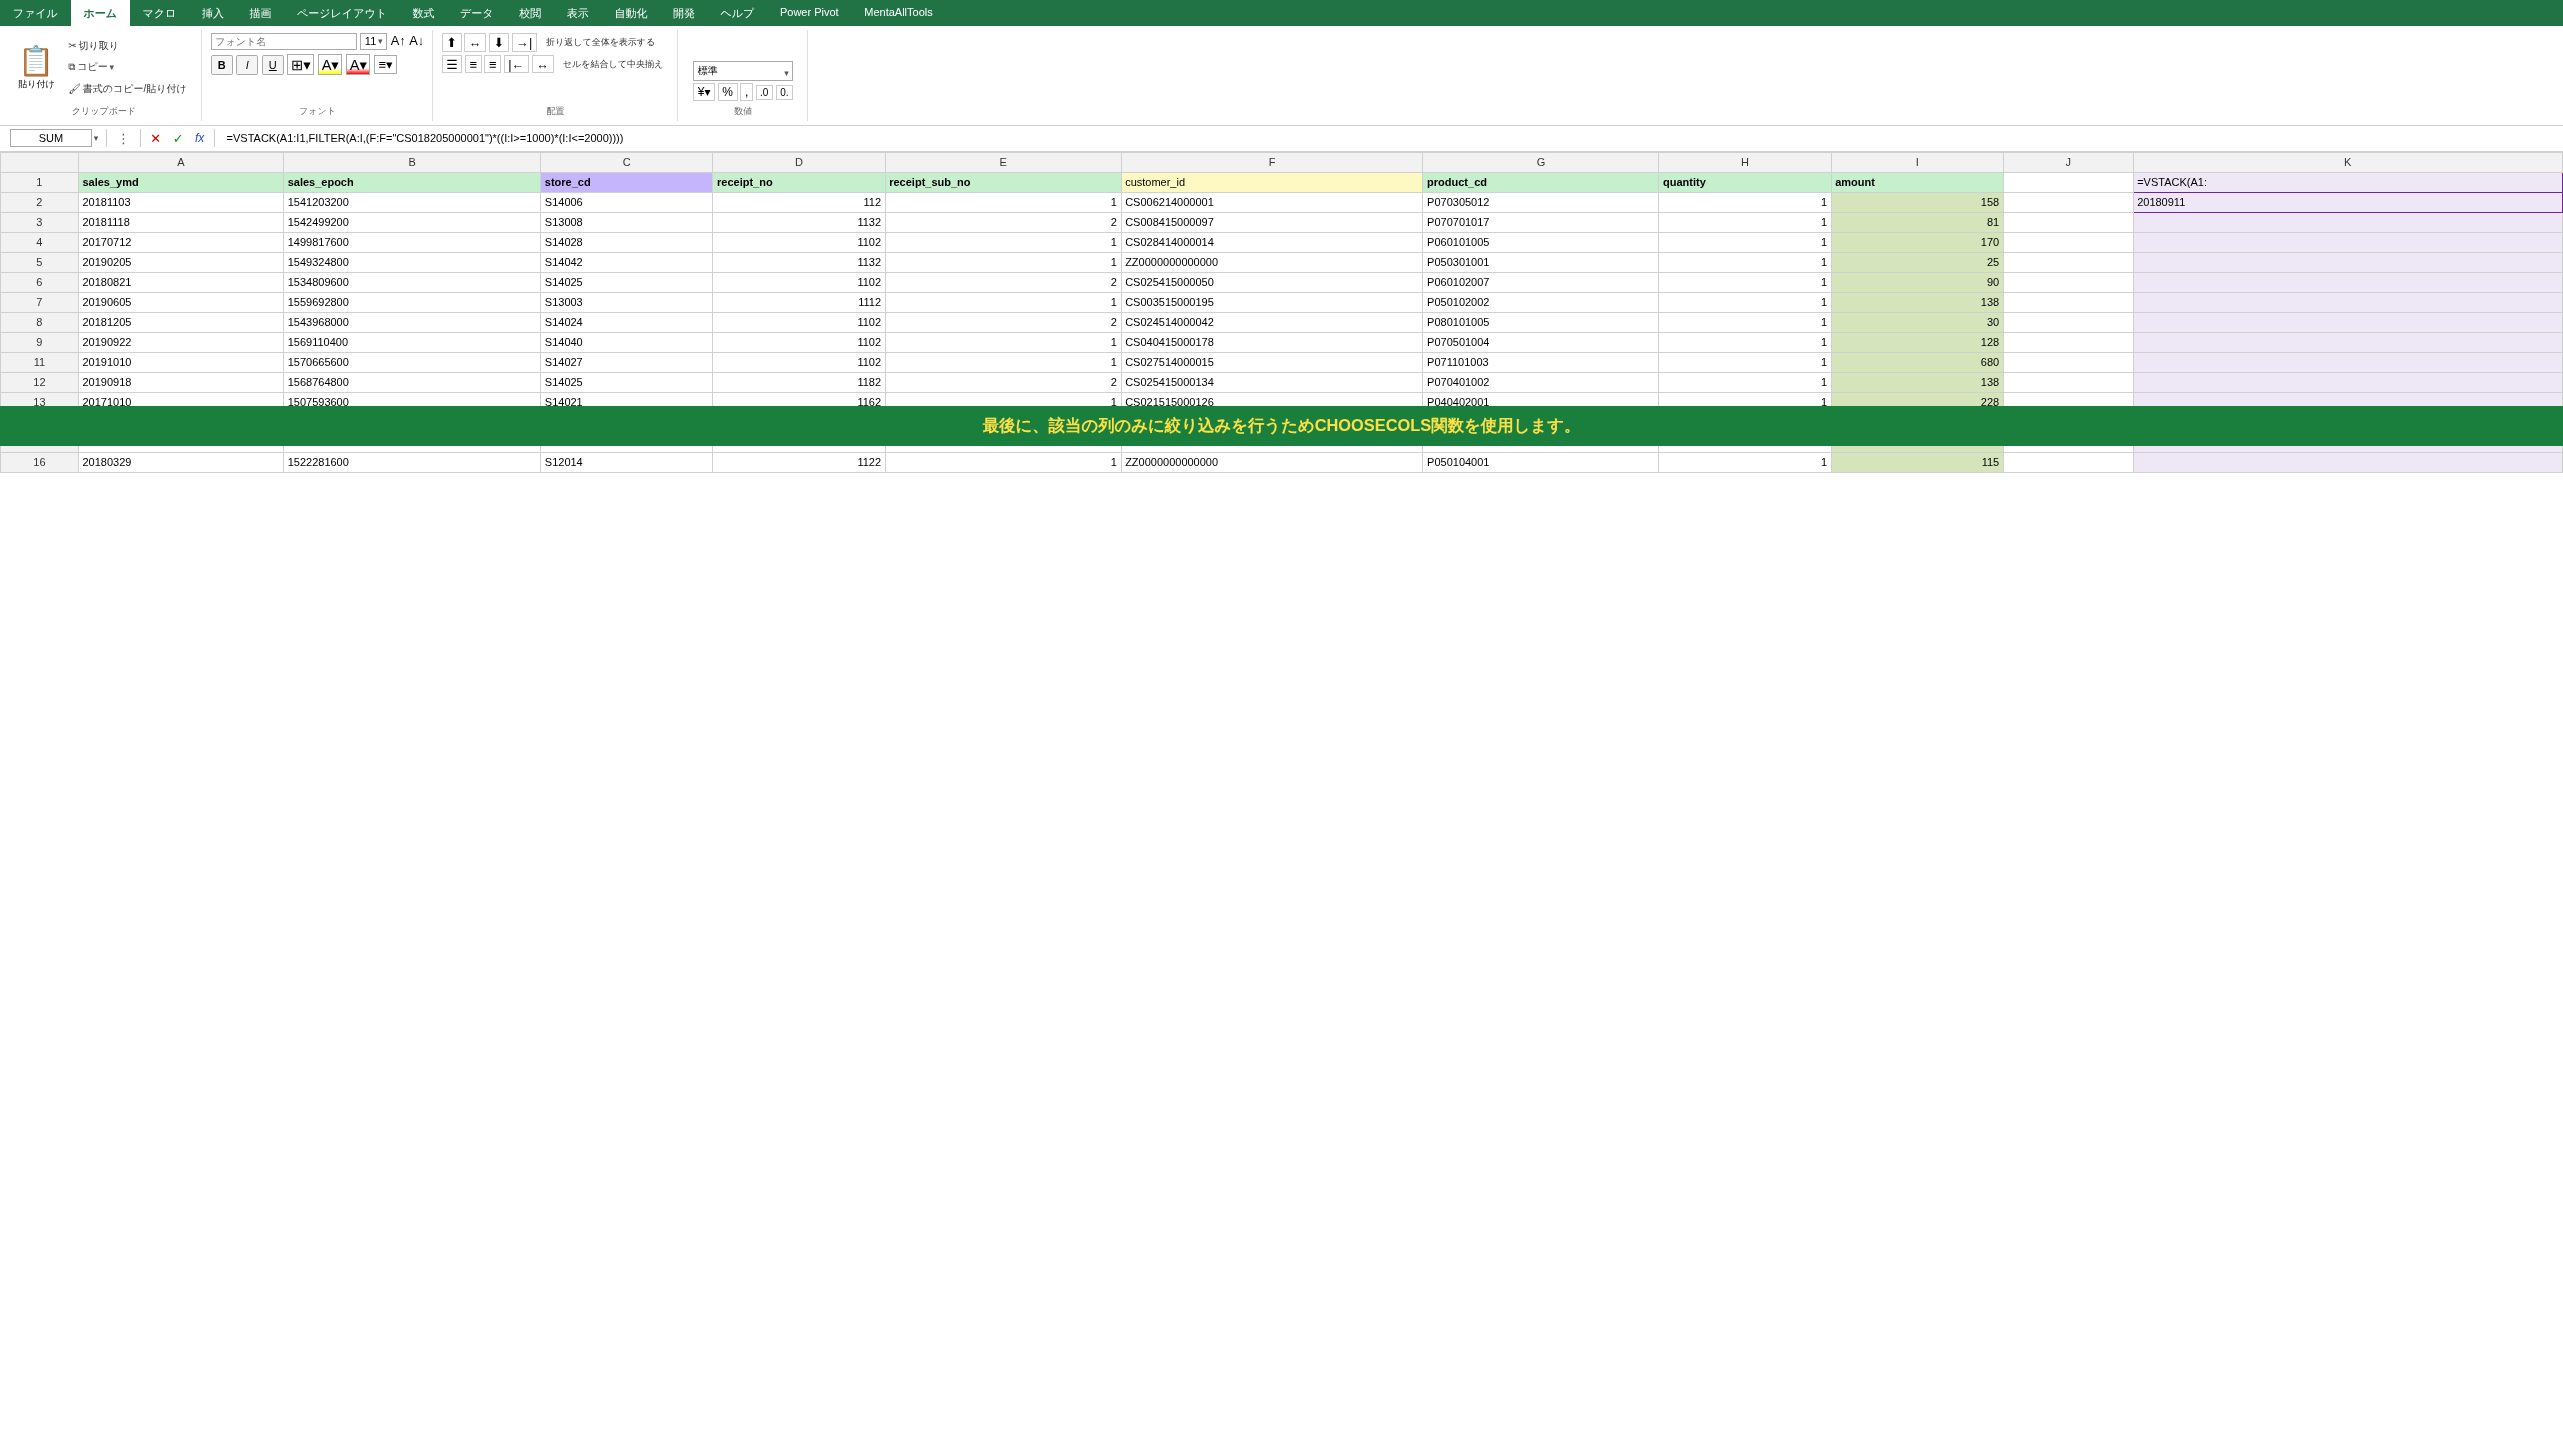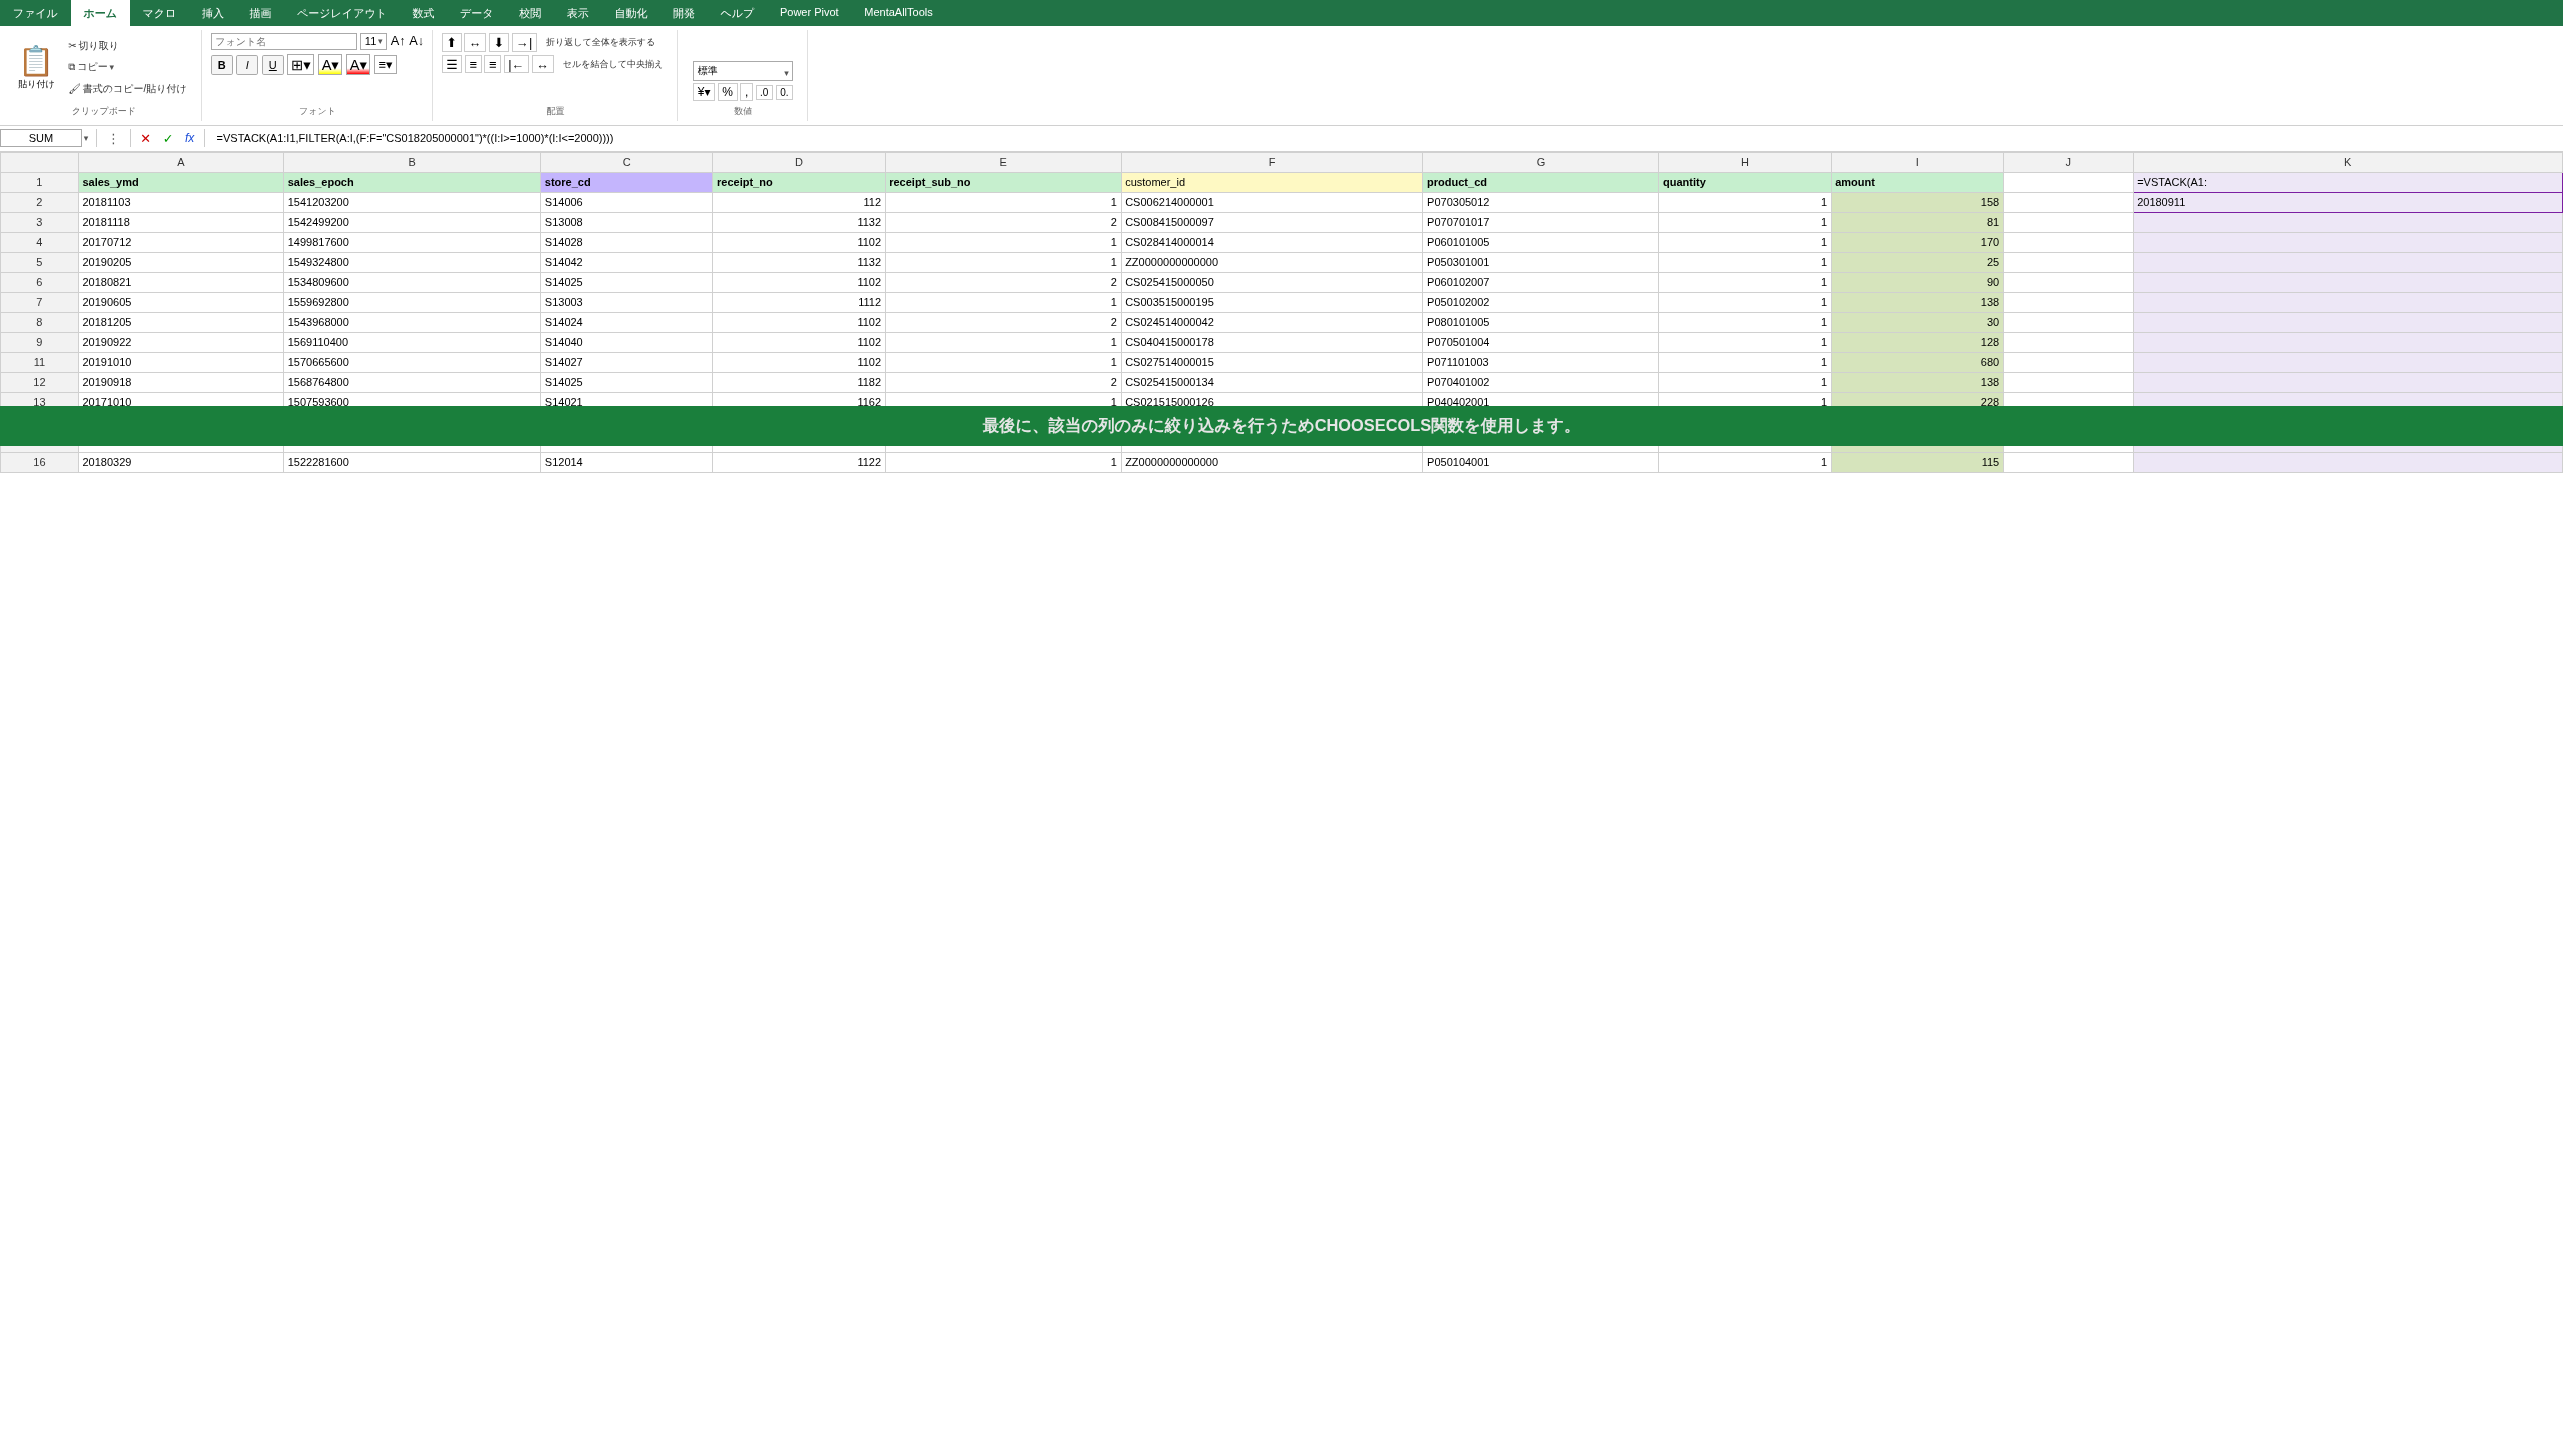--- a/index.html
+++ b/index.html
@@ -27,21 +27,21 @@
     .paste-big { display: flex; flex-direction: column; align-items: center; padding: 3.6px; cursor: pointer; }
 
     .font-selector { display: flex; gap: 3.6px; margin-bottom: 1.8px; }
     .font-name-box { width: 146px; border: 0.9px solid #aaa; padding: 1.8px 3.6px; font-size: 10px; }
     .font-row { display: flex; gap: 3.6px; align-items: center; }
     .fmt-btn { width: 22px; height: 20px; display: flex; align-items: center; justify-content: center; border: 0.9px solid #aaa; background: #f5f5f5; cursor: pointer; font-size: 11px; border-radius: 1.8px; }
     .fmt-btn.bold { font-weight: bold; }
     .fmt-btn.italic { font-style: italic; }
 
     
-    .formula-bar { display: flex; align-items: center; height: 25.5px; border-bottom: 0.9px solid #d0d0d0; background: #fff; padding: 0 0; gap: 8px; }
+    .formula-bar { display: flex; align-items: center; height: 25.5px; border-bottom: 0.9px solid #d0d0d0; background: #fff; padding: 0 10px; gap: 8px; }
     .cell-name-box { width: 82px; border: 0.9px solid #aaa; padding: 1.8px 3.6px; font-size: 11px; text-align: center; }
     .formula-bar-sep { width: 0.9px; height: 18px; background: #ccc; }
     .formula-bar-icon { font-size: 12.8px; cursor: pointer; color: #1d4ed8; padding: 1.8px; }
     .formula-bar-icon.red { color: #c00; }
     .formula-bar-icon.green { color: #090; }
     .formula-input { flex: 1; border: none; font-size: 11px; font-family: 'Meiryo', sans-serif; outline: none; padding: 0 3.6px; }
 
     
     .sheet-container { overflow: auto; width: 100%; }
     table.sheet { border-collapse: collapse; width: 100%; table-layout: fixed; }
@@ -57,21 +57,21 @@
     .cell-active-col { background: #d6e4bc; }
     .cell-k { background: #e8d5f5; font-size: 11px; }
 
     
     .banner {
       position: absolute;
       bottom: 27px;
       left: 0;
       right: 0;
       background: #1a7f3c;
-      color: #e5e5e5;
+      color: #fde047;
       text-align: center;
       font-size: 16.4px;
       font-weight: bold;
       padding: 9px 0;
       z-index: 100;
     }
 
     .row-num-header { width: 33px; }
     .col-a { width: 87px; }
     .col-b { width: 109px; }

